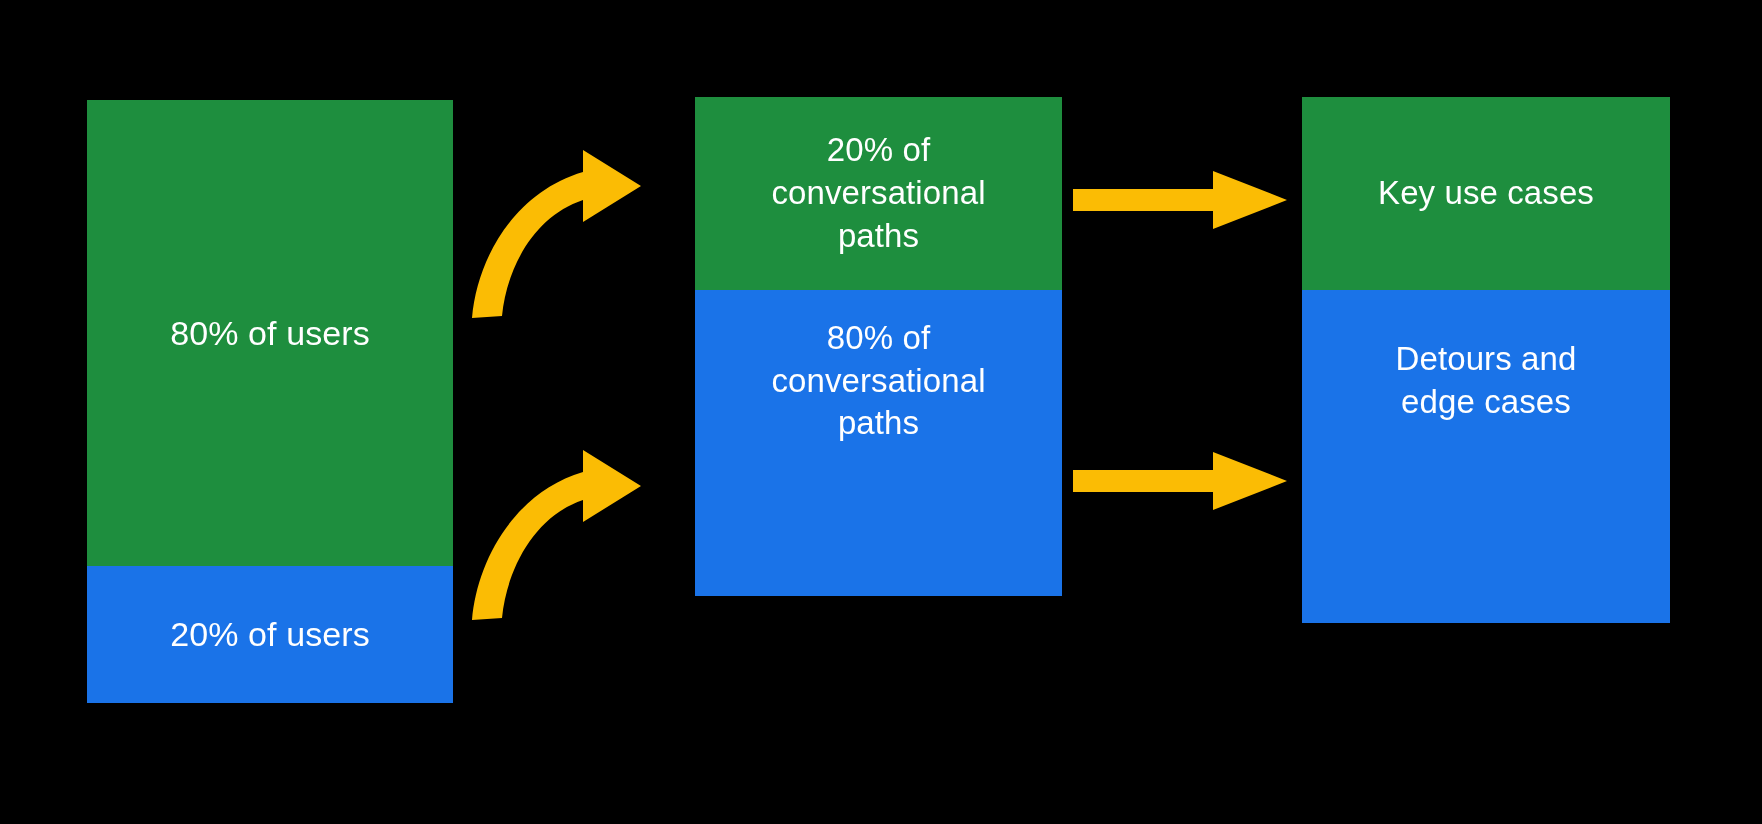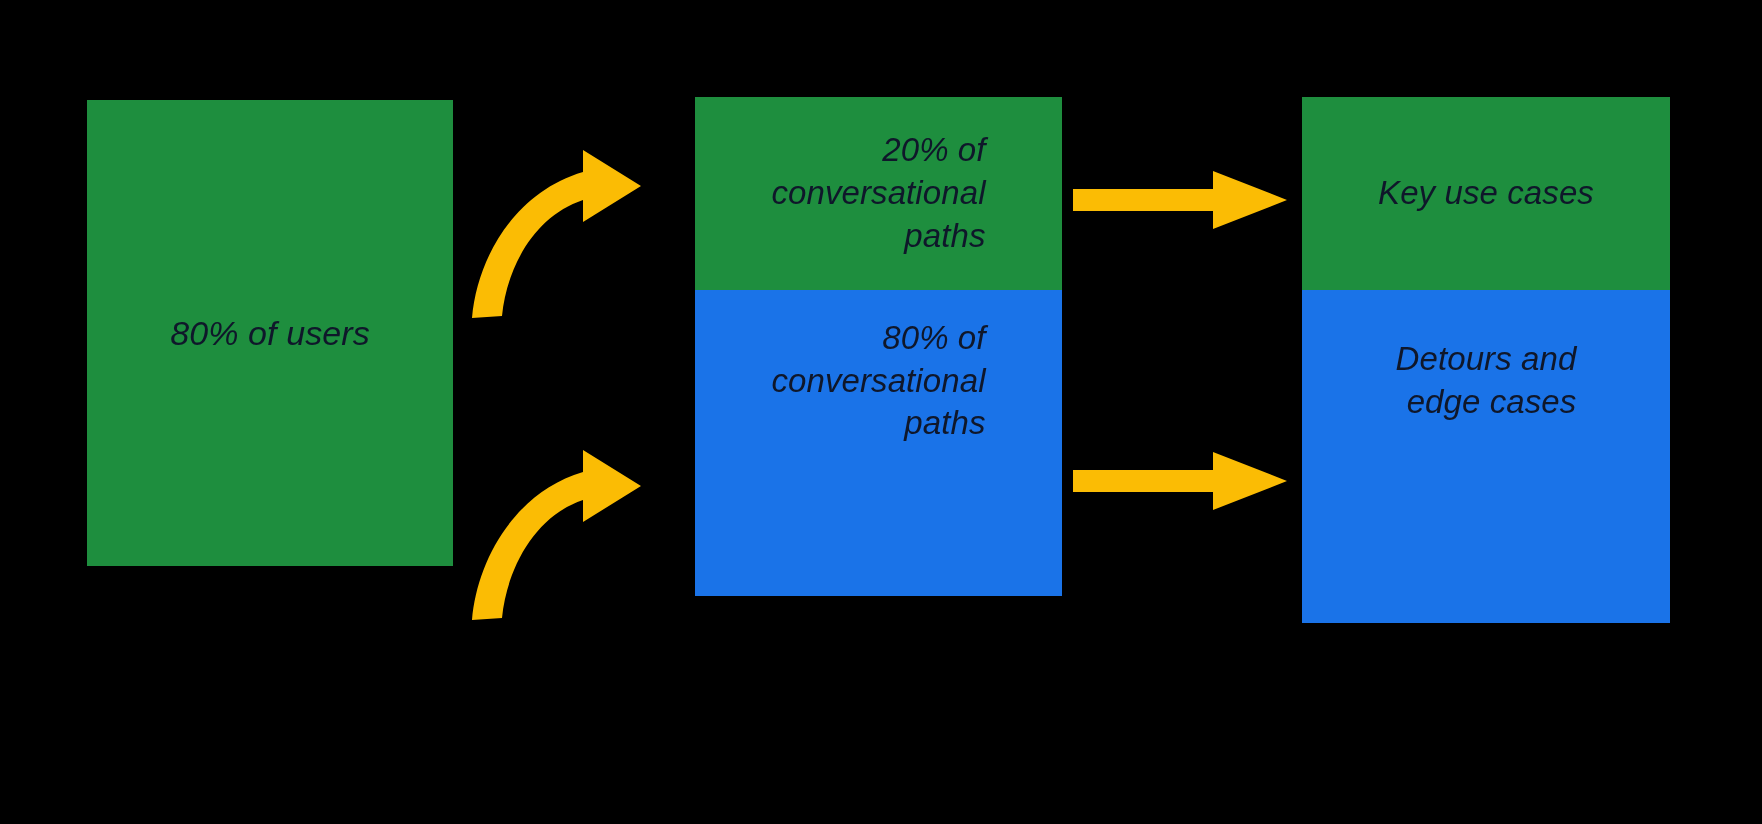--- a/index.html
+++ b/index.html
@@ -27,28 +27,27 @@
     flex-direction: column;
   }
   .seg {
     display: flex;
     align-items: center;
     justify-content: center;
     box-sizing: border-box;
     overflow: hidden;
   }
   .seg-label {
-    color: #0f172a;
-    text-align: right;
+    color: #ffffff;
+    text-align: center;
     line-height: 1.30;
     font-weight: 400;
     letter-spacing: 0.1px;
     white-space: pre-line;
     padding: 0 8px;
-    font-style: italic;
   }
 
   
   #col-users {
     left: 87px;
     top: 100px;
     width: 366px;
     height: 755px;
   }
   #col-users .seg.green { height: 466px; background: #1E8E3E; }
@@ -92,20 +91,23 @@
   #arrow-straight-bot{ left: 1065px; top: 446px; width: 230px; height: 70px; }
 </style>
 </head>
 <body>
 
 <div id="stage">
 
   <div class="column" id="col-users">
     <div class="seg green">
       <span class="seg-label">80% of users</span>
+    </div>
+    <div class="seg blue">
+      <span class="seg-label">20% of users</span>
     </div>
   </div>
 
   <div class="column" id="col-paths">
     <div class="seg green">
       <span class="seg-label">20% of
 conversational
 paths</span>
     </div>
     <div class="seg blue">

